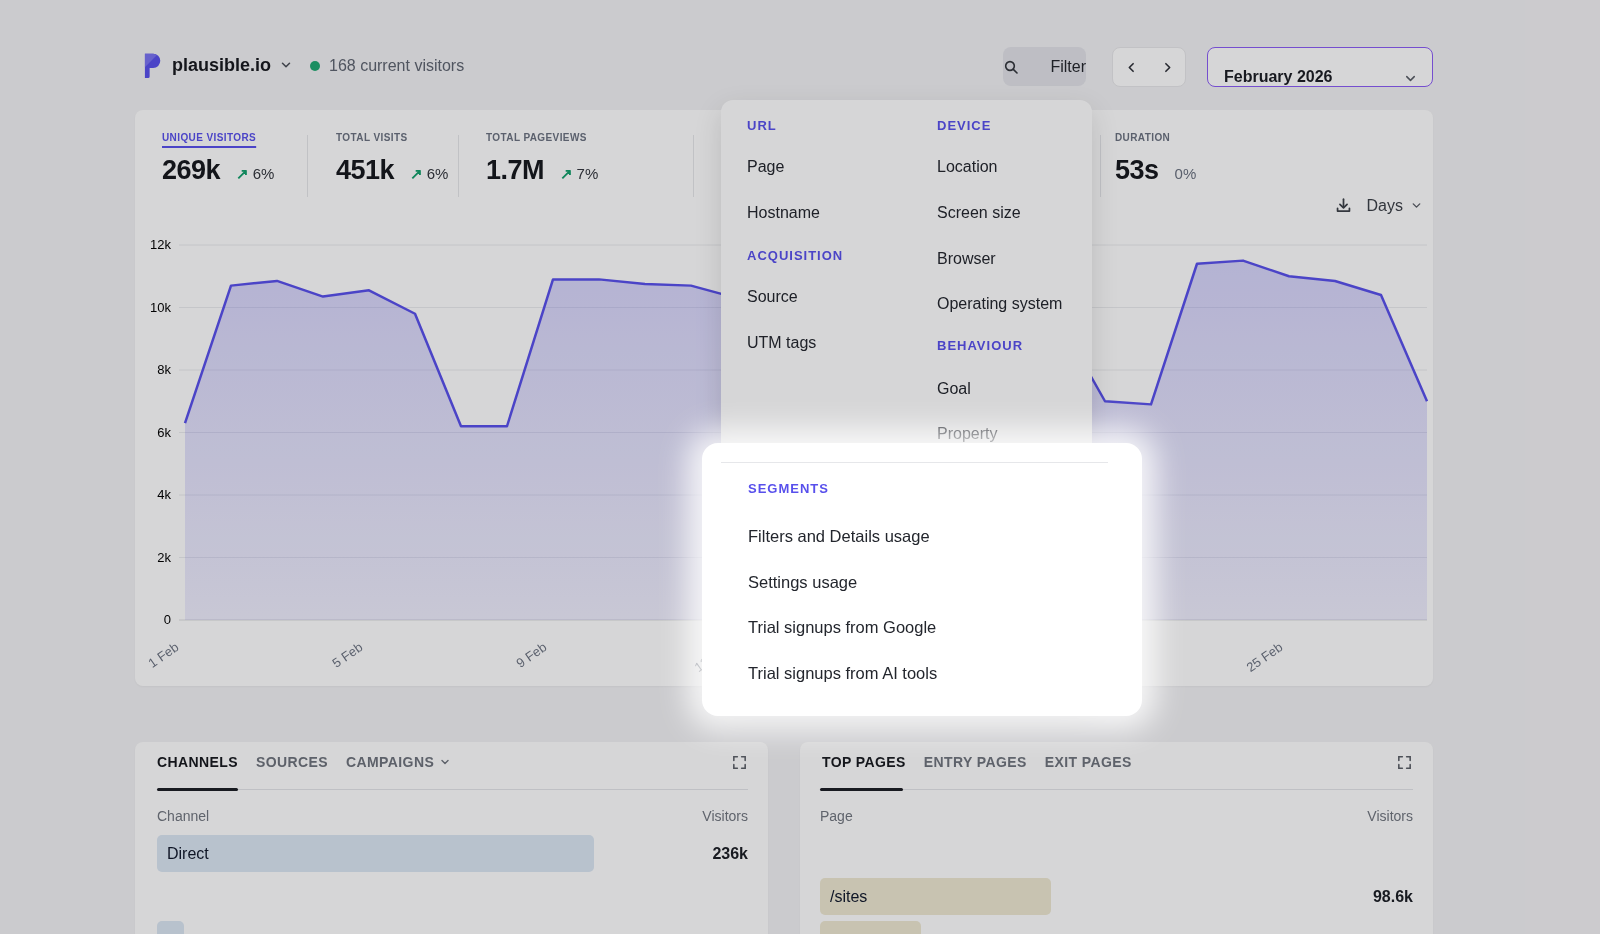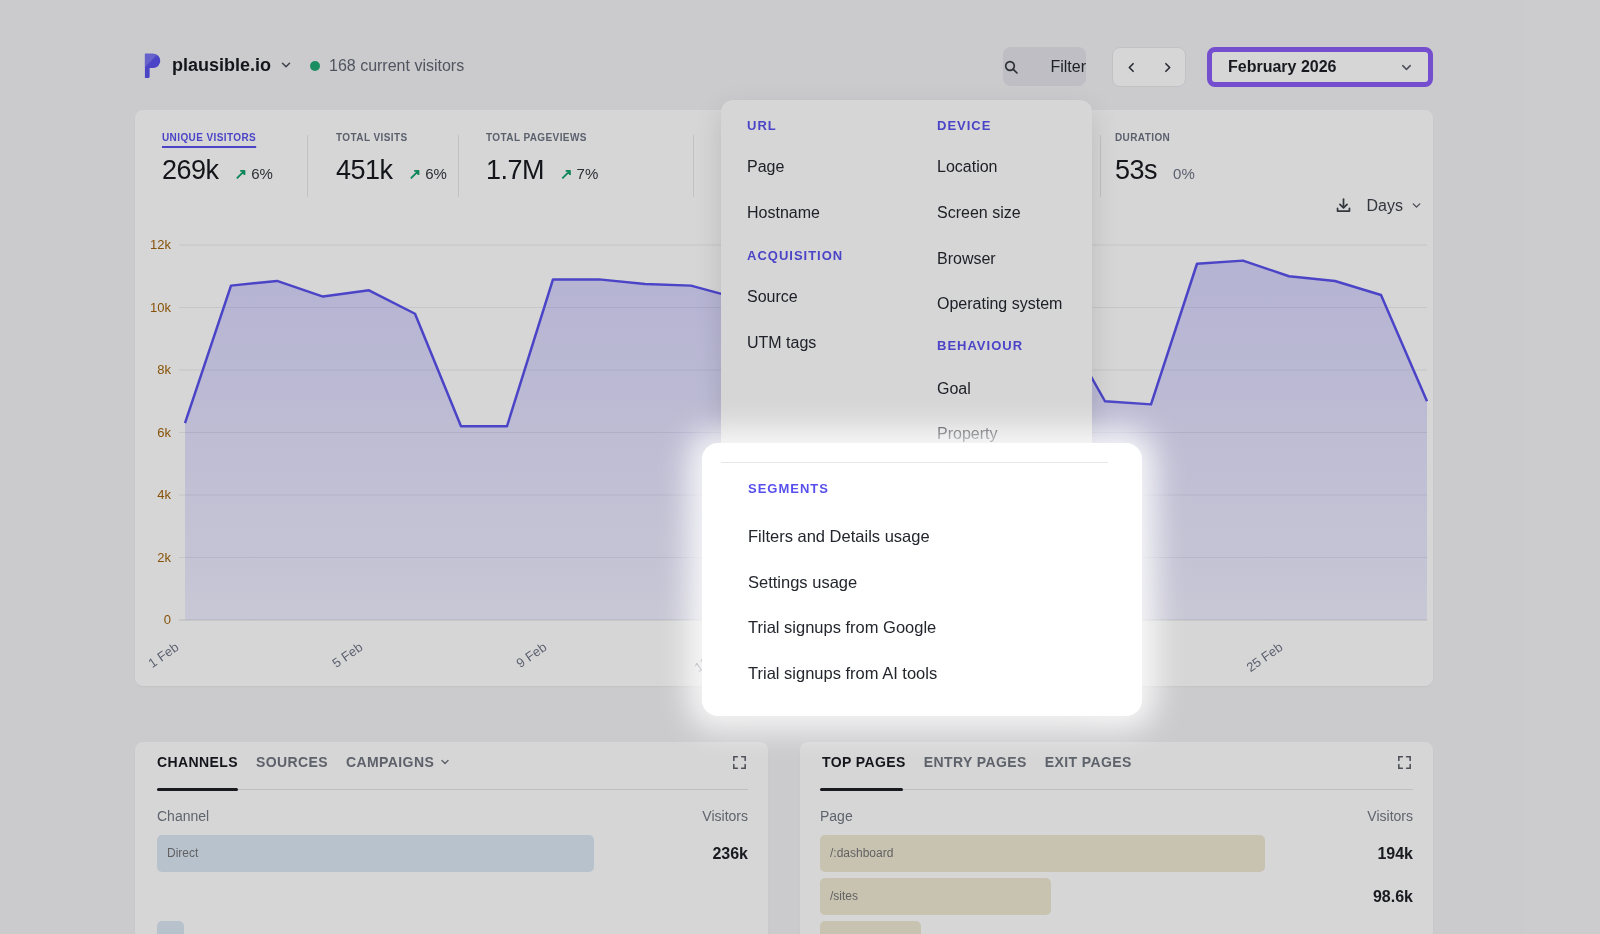--- a/index.html
+++ b/index.html
@@ -9,39 +9,39 @@
 
   
   .topbar { position:absolute; left:0; top:0; right:0; height:100px; }
   .site-picker { position:absolute; left:140px; top:52px; display:flex; align-items:center; gap:8px; cursor:pointer; }
   .site-name { font-size:18px; font-weight:700; color:#16181d; }
   .live { position:absolute; left:310px; top:57px; display:flex; align-items:center; gap:9px; color:#5e6470; font-size:16px; }
   .live-dot { width:10px; height:10px; border-radius:50%; background:#1fa971; }
   .filter-btn { position:absolute; left:1003px; top:47px; width:83px; height:39px; border:none; border-radius:8px; background:#e2e3e8; display:flex; align-items:center; justify-content:space-between; gap:7px; font-size:16px; color:#24262c; font-family:inherit; cursor:pointer; }
   .nav-arrows { position:absolute; left:1112px; top:47px; width:74px; height:40px; background:#fff; border:1px solid #e7e7ea; border-radius:8px; display:flex; }
   .nav-arrows button { flex:1; background:none; border:none; display:flex; align-items:center; justify-content:center; cursor:pointer; }
-  .date-btn { position:absolute; left:1207px; top:47px; width:226px; height:40px; background:#fff; border:5px solid #8b5cf6; border-radius:8px; display:flex; align-items:center; justify-content:space-between; padding:0 14px 0 16px; font-size:16px; font-weight:700; color:#1b1d23; font-family:inherit; cursor:pointer; }
+  .date-btn { position:absolute; left:1207px; top:47px; width:226px; height:40px; background:#fff; border:1px solid #8b5cf6; border-radius:8px; display:flex; align-items:flex-end; justify-content:space-between; padding:0 14px 0 16px; font-size:16px; font-weight:700; color:#1b1d23; font-family:inherit; cursor:pointer; }
 
   
   .main-card { position:absolute; left:135px; top:110px; width:1298px; height:576px; background:#fff; border-radius:8px; box-shadow:0 1px 2px rgba(0,0,0,0.04); }
   .stat { position:absolute; top:22px; }
   .stat-label { font-size:10px; font-weight:700; letter-spacing:0.4px; color:#6b7280; white-space:nowrap; }
   .stat-label.active { color:#5850ec; text-decoration:underline; text-underline-offset:5px; text-decoration-thickness:2px; }
   .stat-row { margin-top:12px; display:flex; align-items:baseline; gap:16px; }
-  .stat-value { font-size:27px; font-weight:400; color:#15171c; letter-spacing:-0.5px; }
+  .stat-value { font-size:27px; font-weight:700; color:#15171c; letter-spacing:-0.5px; }
   .stat-delta { font-size:15px; color:#33363d; display:flex; gap:4px; align-items:baseline; }
   .stat-delta .arrow { color:#13a06b; font-weight:700; }
   .stat-delta.neutral { color:#6b7280; }
   .stat-divider { position:absolute; top:25px; width:1px; height:62px; background:#e6e7ea; }
   .days-ctl { position:absolute; top:86px; right:10px; display:flex; align-items:center; gap:14px; color:#3c4047; font-size:16px; cursor:pointer; }
   .days-ctl .lbl { display:flex; align-items:center; gap:7px; }
 
   
   #chart { position:absolute; left:0; top:125px; width:1298px; height:445px; }
-  .ytick { position:absolute; width:36px; text-align:right; font-size:13px; color:#a16207; }
+  .ytick { position:absolute; width:36px; text-align:right; font-size:13px; color:#000000; }
   .xtick { position:absolute; width:54px; text-align:right; font-size:13px; color:#6b7280; transform:rotate(-35deg); transform-origin:100% 50%; white-space:nowrap; }
 
   
   .filter-menu { position:absolute; left:721px; top:100px; width:371px; height:600px; background:#fff; border-radius:12px; box-shadow:0 10px 28px rgba(0,0,0,0.13); z-index:40; }
   .menu-line { position:absolute; font-size:16px; color:#23262d; white-space:nowrap; cursor:pointer; }
   .menu-head { position:absolute; font-size:13px; font-weight:700; letter-spacing:1px; color:#5850ec; white-space:nowrap; }
 
   
   .bcard { position:absolute; top:742px; width:633px; height:240px; background:#fff; border-radius:8px; box-shadow:0 1px 2px rgba(0,0,0,0.04); }
   .bcard.left { left:135px; } .bcard.right { left:800px; }
@@ -49,21 +49,21 @@
   .tab { font-size:14px; font-weight:700; letter-spacing:0.4px; color:#6e737c; cursor:pointer; display:flex; align-items:center; gap:5px; white-space:nowrap; }
   .tab.active { color:#15171c; }
   .tabline { position:absolute; left:22px; right:20px; top:47px; height:1px; background:#e4e5e8; }
   .tabline-active { position:absolute; top:46px; height:3px; background:#1b1d23; border-radius:2px; }
   .expand-btn { position:absolute; right:20px; top:12px; background:none; border:none; cursor:pointer; }
   .cols { position:absolute; left:22px; right:20px; top:66px; display:flex; justify-content:space-between; font-size:14px; color:#71767f; }
   .brow { position:absolute; left:22px; right:20px; height:37px; cursor:pointer; }
   .hbar { position:absolute; left:0; top:0; bottom:0; border-radius:5px; }
   .bcard.left .hbar { background:#dbe7f3; }
   .bcard.right .hbar { background:#efe9d2; }
-  .brow .lbl { position:absolute; left:10px; top:0; line-height:37px; font-size:12px; color:#737373; }
+  .brow .lbl { position:absolute; left:10px; top:0; line-height:37px; font-size:16px; color:#0f172a; }
   .brow .val { position:absolute; right:0; top:0; line-height:37px; font-size:16px; font-weight:600; color:#1b1e24;margin-left:20px; }
 
   
   .dim-overlay { position:absolute; inset:0; background:rgba(14,13,18,0.17); z-index:50; }
   .spotlight { position:absolute; left:702px; top:443px; width:440px; height:273px; background:#fff; border-radius:16px; box-shadow:0 0 30px 14px rgba(255,255,255,0.85); z-index:60; }
   .spot-divider { position:absolute; left:19px; right:34px; top:19px; height:1px; background:#e6e7ea; }
   .spot-head { position:absolute; left:46px; top:38px; font-size:13px; font-weight:700; letter-spacing:1px; color:#5850ec; }
   .spot-item { position:absolute; left:46px; height:22px; font-size:16.5px; color:#23262d; white-space:nowrap; cursor:pointer; }
 
   svg { display:block; }
@@ -293,25 +293,20 @@
           <path d="M4 15v5h5"></path>
           <path d="M20 15v5h-5"></path>
         </svg>
     </button>
     <div class="tabline"></div>
     <div class="tabline-active" style="left:20px; width:83px;"></div>
     <div class="cols" style="left:20px;">
       <span>Page</span>
       <span>Visitors</span>
     </div>
-    <div class="brow" style="left:20px; top:93px;">
-      <span class="hbar" style="width: 75%;"></span>
-      <span class="lbl">/:dashboard</span>
-      <span class="val">194k</span>
-    </div>
     <div class="brow" style="left:20px; top:136px;">
       <span class="hbar" style="width: 39%;"></span>
       <span class="lbl">/sites</span>
       <span class="val">98.6k</span>
     </div>
     <div class="brow" style="left:20px; top:179px;">
       <span class="hbar" style="width: 17%;"></span>
     </div>
   </section>
 

